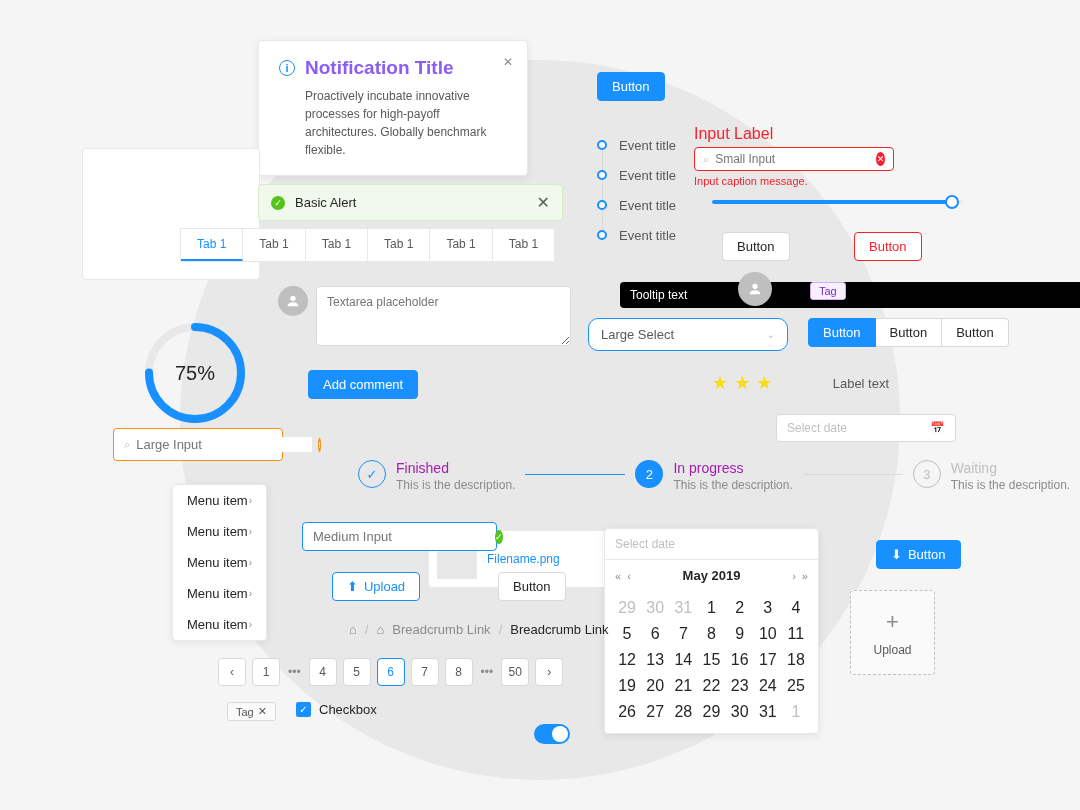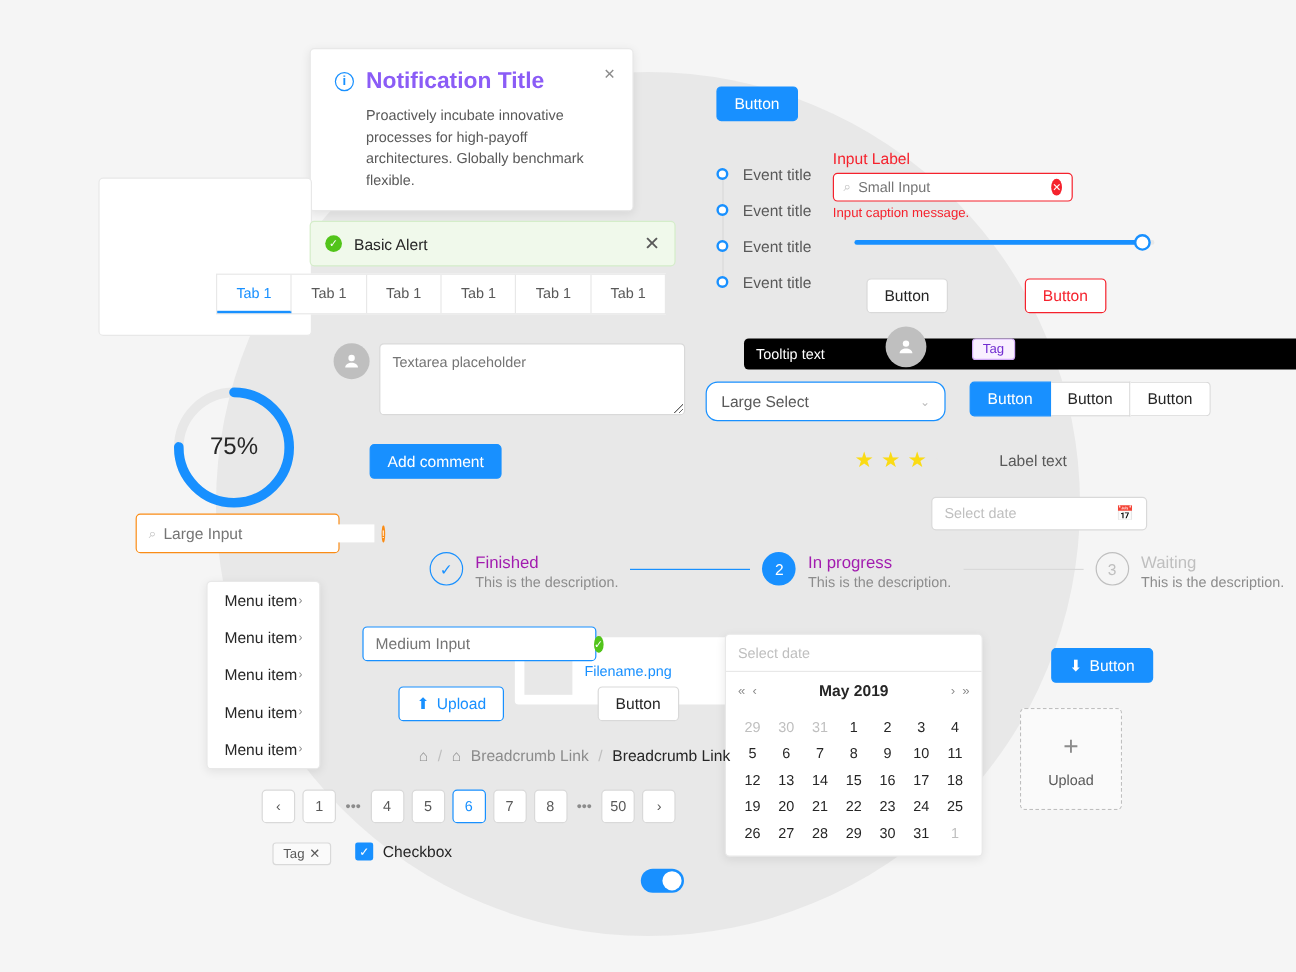--- a/index.html
+++ b/index.html
@@ -53,21 +53,21 @@
     .btn-ghost-primary { color: #1890ff; border-color: #1890ff; background: #fff; }
     
     
     .timeline-item { display: flex; align-items: center; gap: 12px; height: 30px; position: relative; }
     .timeline-dot { width: 10px; height: 10px; border: 2px solid #1890ff; border-radius: 50%; background: #fff; z-index: 1; }
     .timeline-line { position: absolute; left: 4.5px; top: 18px; width: 1px; height: 22px; background: #d9d9d9; }
     .timeline-text { font-size: 13px; color: #595959; }
     
     
     .input-group { display: flex; flex-direction: column; gap: 4px; }
-    .input-label { font-size: 13px; color: #262626; }
+    .input-label { font-size: 16px; color: #262626; }
     .input-label.error { color: #f5222d; }
     .input { border: 1px solid #d9d9d9; border-radius: 4px; padding: 4px 8px; font-size: 12px; display: flex; align-items: center; gap: 6px; background: #fff; }
     .input.error { border-color: #f5222d; }
     .input.warning { border-color: #fa8c16; }
     .input.primary { border-color: #1890ff; }
     .input input { border: none; outline: none; flex: 1; font-size: inherit; }
     .input-caption { font-size: 11px; }
     .input-caption.error { color: #f5222d; }
     .search-icon { color: #bfbfbf; font-size: 11px; }
     .status-icon { width: 14px; height: 14px; border-radius: 50%; color: #fff; font-size: 9px; display: flex; align-items: center; justify-content: center; }
@@ -136,21 +136,21 @@
     .switch { width: 36px; height: 20px; background: #1890ff; border-radius: 10px; position: relative; cursor: pointer; }
     .switch-handle { position: absolute; width: 16px; height: 16px; background: #fff; border-radius: 50%; top: 2px; right: 2px; }
     
     
     .calendar { background: #fff; border: 1px solid #e8e8e8; border-radius: 4px; box-shadow: 0 2px 8px rgba(0,0,0,0.08); width: 215px; }
     .cal-input { padding: 8px 10px; border-bottom: 1px solid #e8e8e8; font-size: 12px; color: #bfbfbf; }
     .cal-header { display: flex; justify-content: space-between; align-items: center; padding: 8px 10px; }
     .cal-nav { display: flex; gap: 6px; color: #8c8c8c; font-size: 11px; }
     .cal-title { font-size: 13px; font-weight: 600; color: #262626; }
     .cal-grid { display: grid; grid-template-columns: repeat(7, 1fr); padding: 4px 8px 8px; }
-    .cal-cell { text-align: center; padding: 4px 0; font-size: 12px; color: #262626; cursor: pointer; }
+    .cal-cell { text-align: center; padding: 4px 0; font-size: 16px; color: #262626; cursor: pointer; }
     .cal-cell.muted { color: #bfbfbf; }
     .cal-footer { border-top: 1px solid #e8e8e8; text-align: center; padding: 8px; }
     .cal-today { color: #1890ff; font-size: 12px; cursor: pointer; }
     
     
     .upload-box { border: 1.5px dashed #bfbfbf; border-radius: 4px; width: 85px; height: 85px; display: flex; flex-direction: column; align-items: center; justify-content: center; gap: 8px; background: #fafafa; cursor: pointer; }
     .upload-plus { font-size: 22px; color: #8c8c8c; font-weight: 300; }
     .upload-text { font-size: 12px; color: #595959; }
     
     

